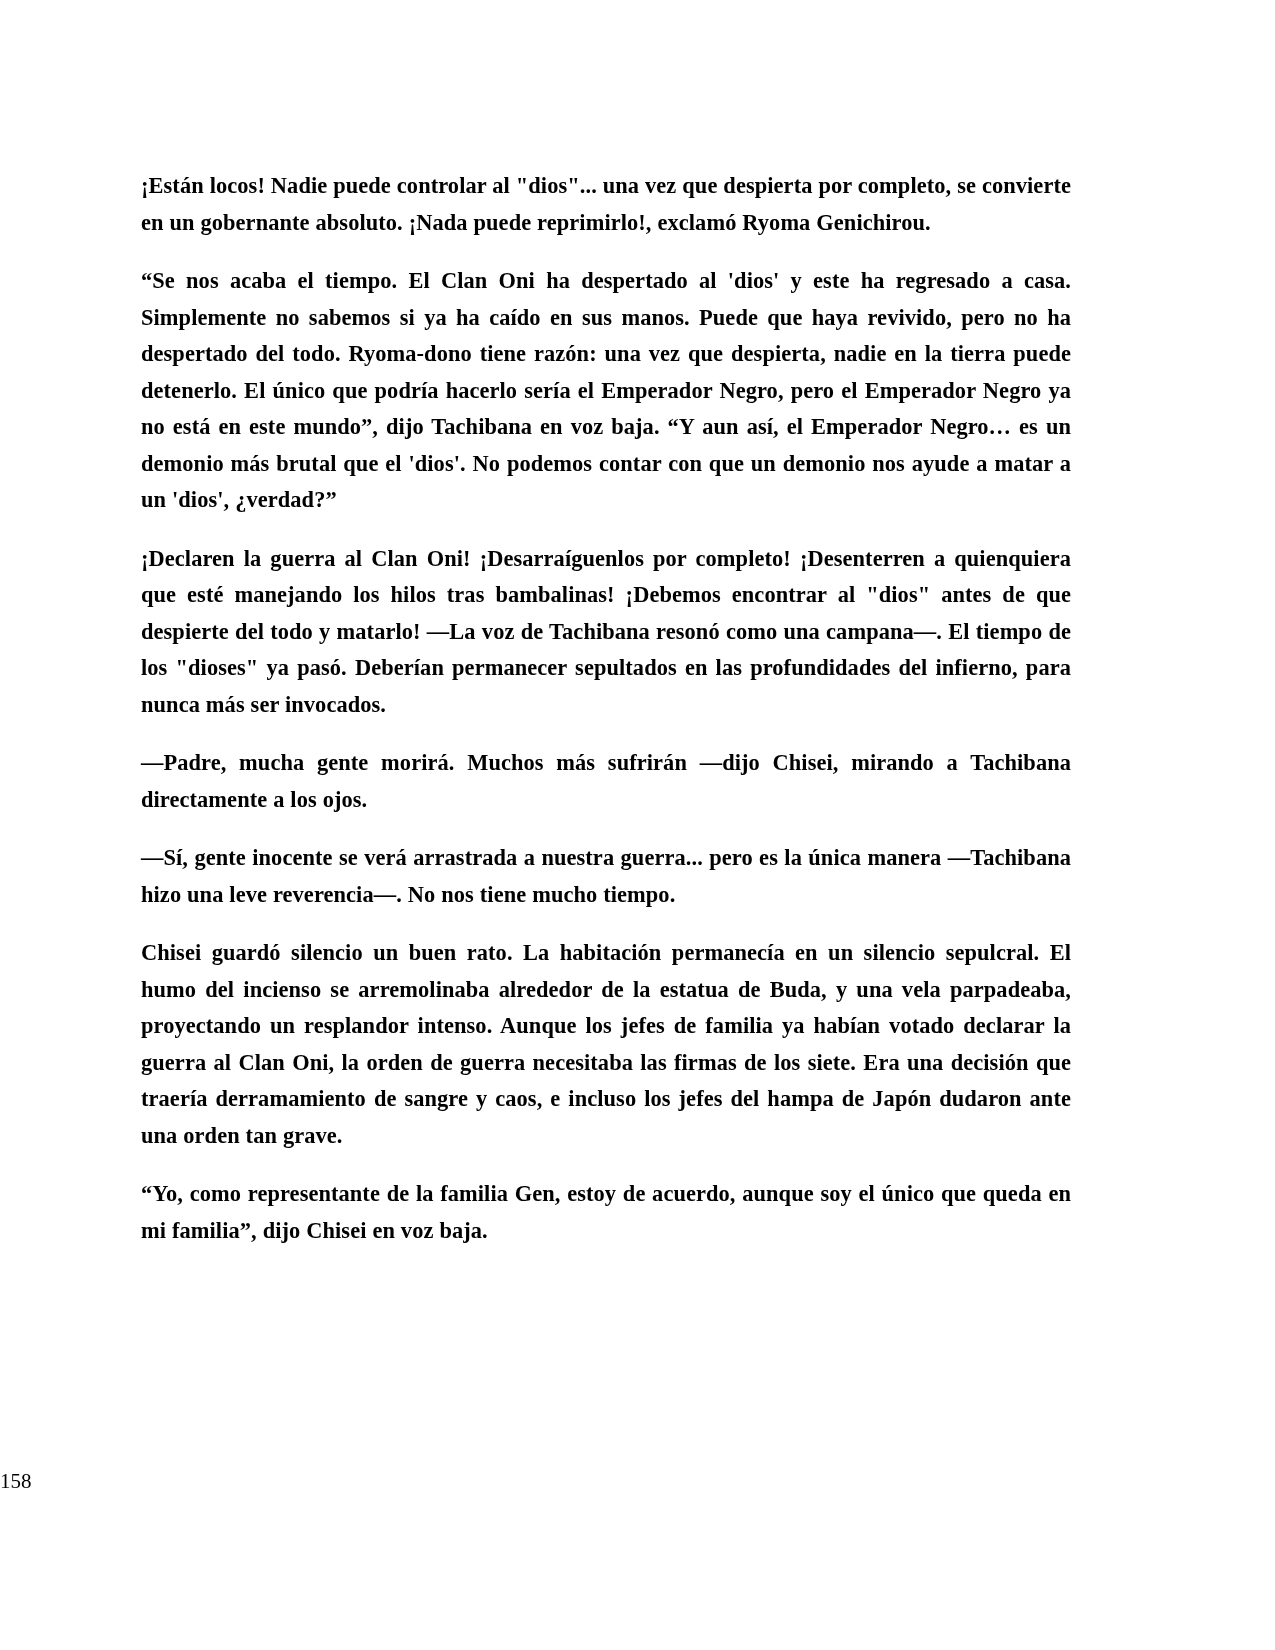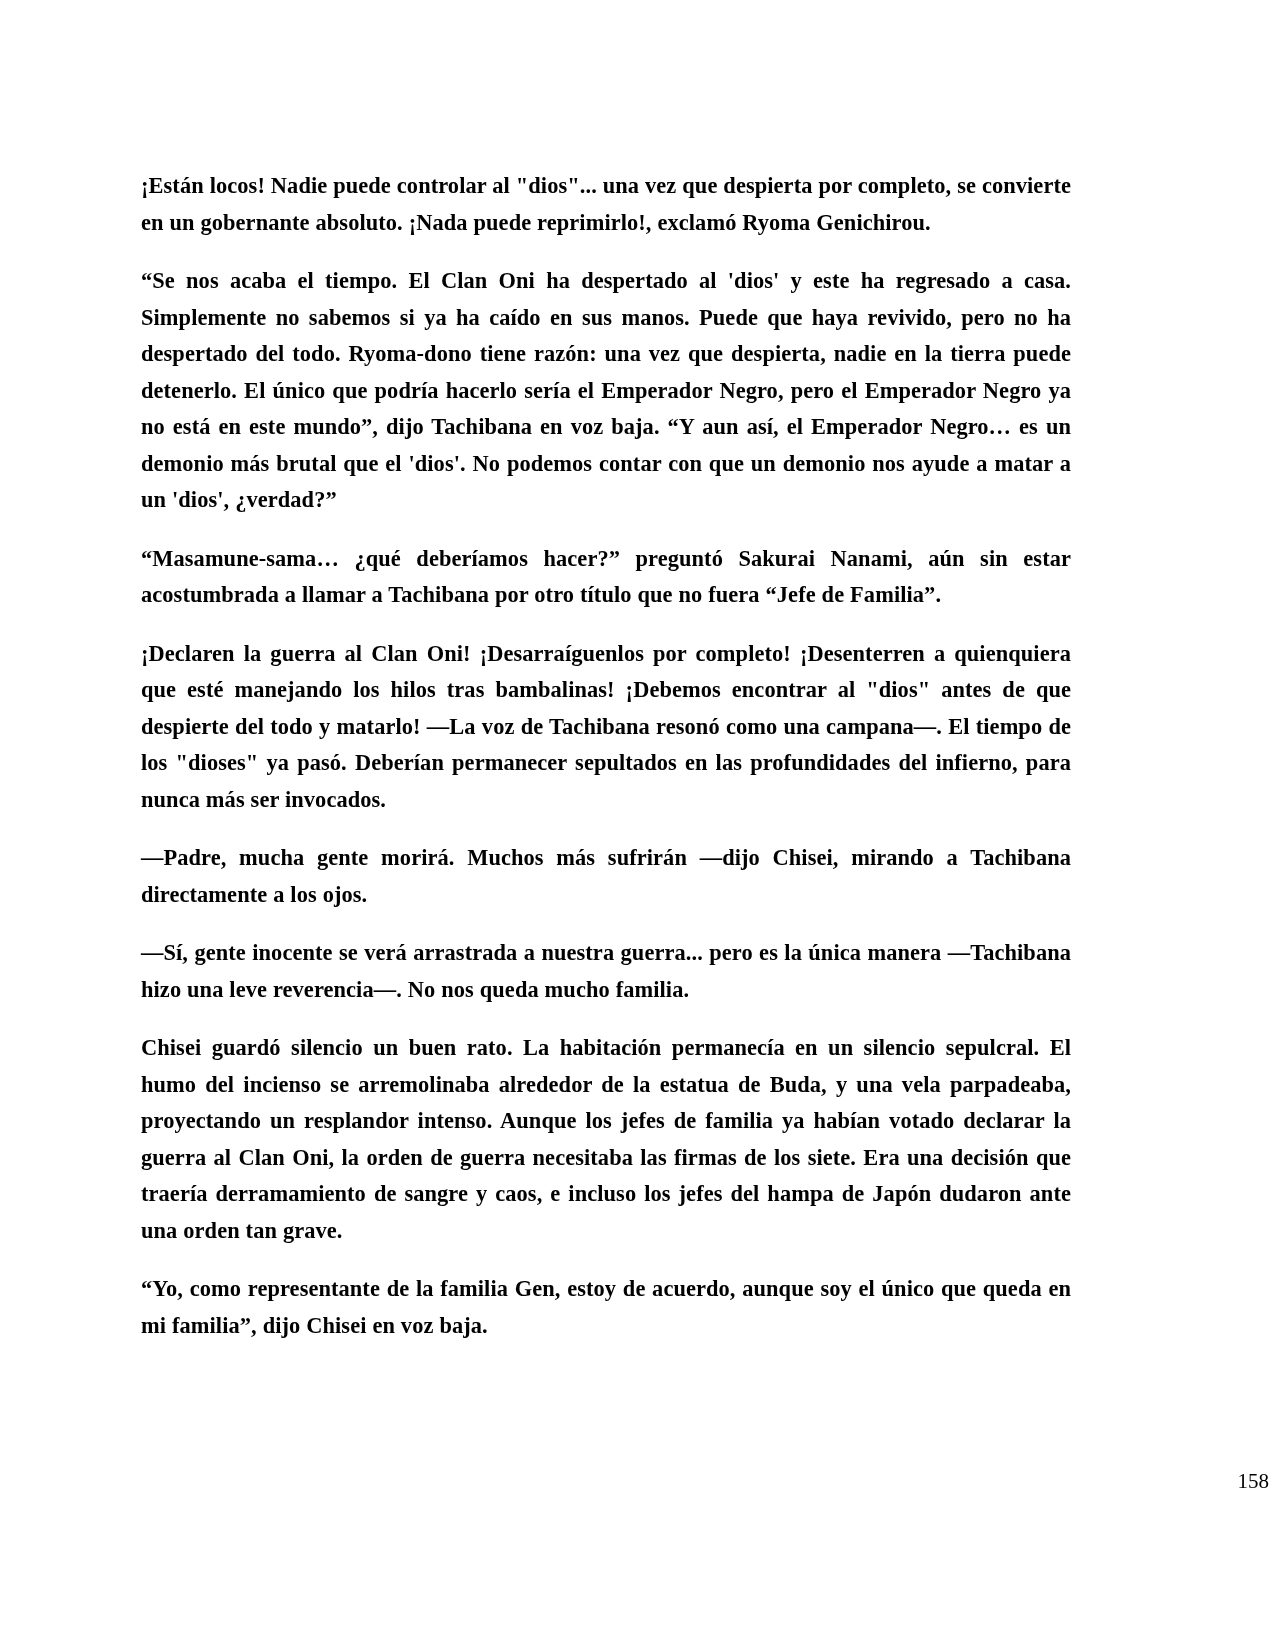--- a/index.html
+++ b/index.html
@@ -39,34 +39,33 @@
     letter-spacing: 0.004em;
   }
   .para:last-child {
     margin-bottom: 12px;
   }
   .page-number {
     position: absolute;
     left: 0;
     right: 6px;
     top: 1468px;
-    text-align: right;
+    text-align: left;
     font-size: 21px;
     line-height: 26px;
     font-family: "Liberation Serif", "DejaVu Serif", serif;
   }
 </style>
 </head>
 <body>
 
 <div class="page">
   <div class="content">
     <p class="para">¡Están locos! Nadie puede controlar al "dios"... una vez que despierta por completo, se convierte en un gobernante absoluto. ¡Nada puede reprimirlo!, exclamó Ryoma Genichirou.</p>
     <p class="para">“Se nos acaba el tiempo. El Clan Oni ha despertado al 'dios' y este ha regresado a casa. Simplemente no sabemos si ya ha caído en sus manos. Puede que haya revivido, pero no ha despertado del todo. Ryoma-dono tiene razón: una vez que despierta, nadie en la tierra puede detenerlo. El único que podría hacerlo sería el Emperador Negro, pero el Emperador Negro ya no está en este mundo”, dijo Tachibana en voz baja. “Y aun así, el Emperador Negro… es un demonio más brutal que el 'dios'. No podemos contar con que un demonio nos ayude a matar a un 'dios', ¿verdad?”</p>
-    <p class="para">“Masamune-sama… ¿qué deberíamos hacer?” preguntó Sakurai Nanami, aún sin estar acostumbrada a llamar a Tachibana por otro título que no fuera “Jefe de Familia”.</p>
     <p class="para">¡Declaren la guerra al Clan Oni! ¡Desarraíguenlos por completo! ¡Desenterren a quienquiera que esté manejando los hilos tras bambalinas! ¡Debemos encontrar al "dios" antes de que despierte del todo y matarlo! —La voz de Tachibana resonó como una campana—. El tiempo de los "dioses" ya pasó. Deberían permanecer sepultados en las profundidades del infierno, para nunca más ser invocados.</p>
     <p class="para">—Padre, mucha gente morirá. Muchos más sufrirán —dijo Chisei, mirando a Tachibana directamente a los ojos.</p>
-    <p class="para">—Sí, gente inocente se verá arrastrada a nuestra guerra... pero es la única manera —Tachibana hizo una leve reverencia—. No nos queda mucho familia.</p>
+    <p class="para">—Sí, gente inocente se verá arrastrada a nuestra guerra... pero es la única manera —Tachibana hizo una leve reverencia—. No nos tiene mucho tiempo.</p>
     <p class="para">Chisei guardó silencio un buen rato. La habitación permanecía en un silencio sepulcral. El humo del incienso se arremolinaba alrededor de la estatua de Buda, y una vela parpadeaba, proyectando un resplandor intenso. Aunque los jefes de familia ya habían votado declarar la guerra al Clan Oni, la orden de guerra necesitaba las firmas de los siete. Era una decisión que traería derramamiento de sangre y caos, e incluso los jefes del hampa de Japón dudaron ante una orden tan grave.</p>
     <p class="para">“Yo, como representante de la familia Gen, estoy de acuerdo, aunque soy el único que queda en mi familia”, dijo Chisei en voz baja.</p>
   </div>
   <div class="page-number">158</div>
 </div>
 
 </body></html>

